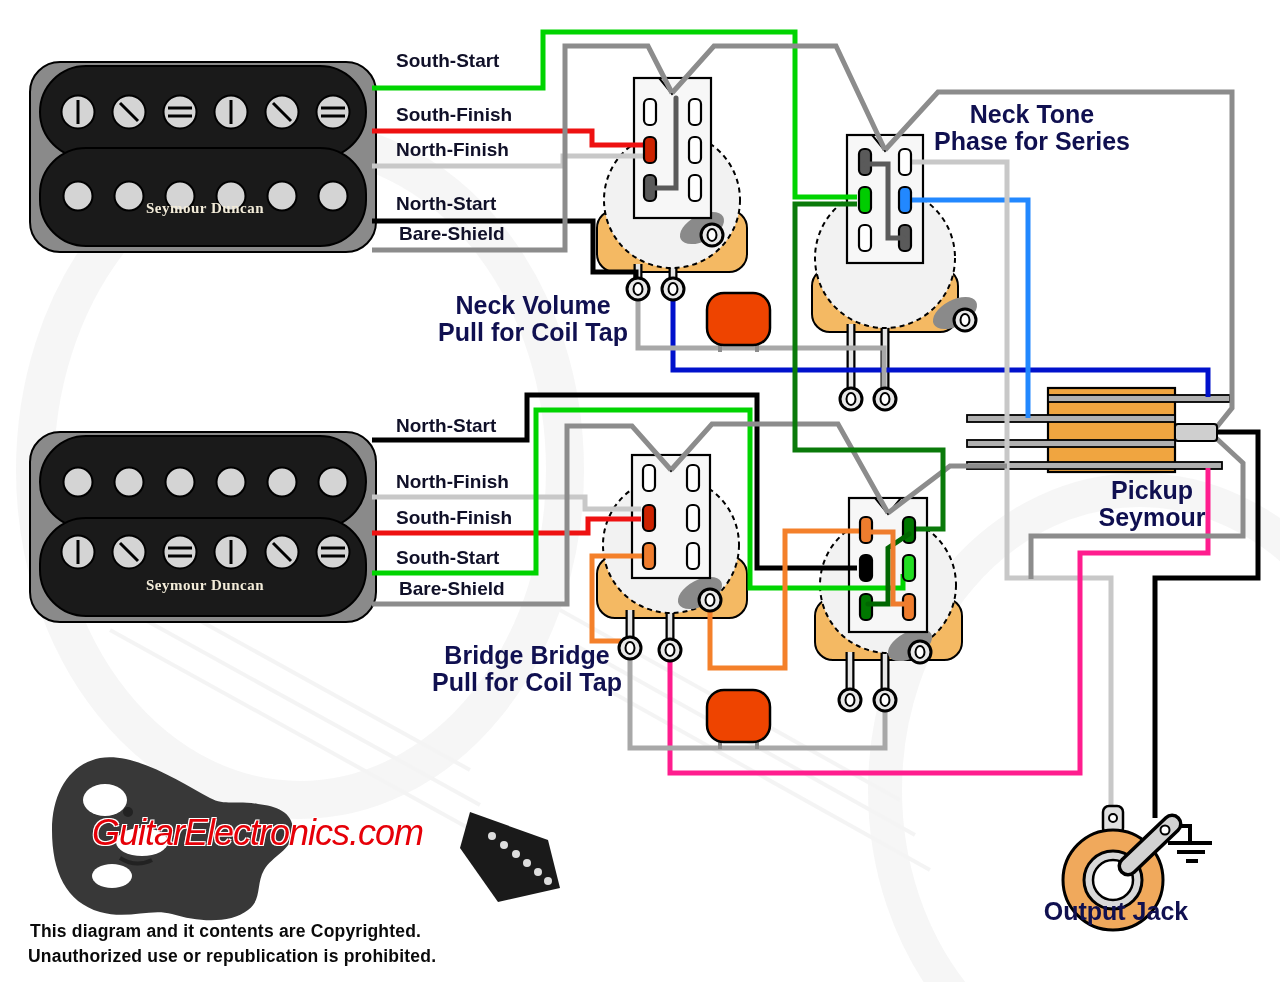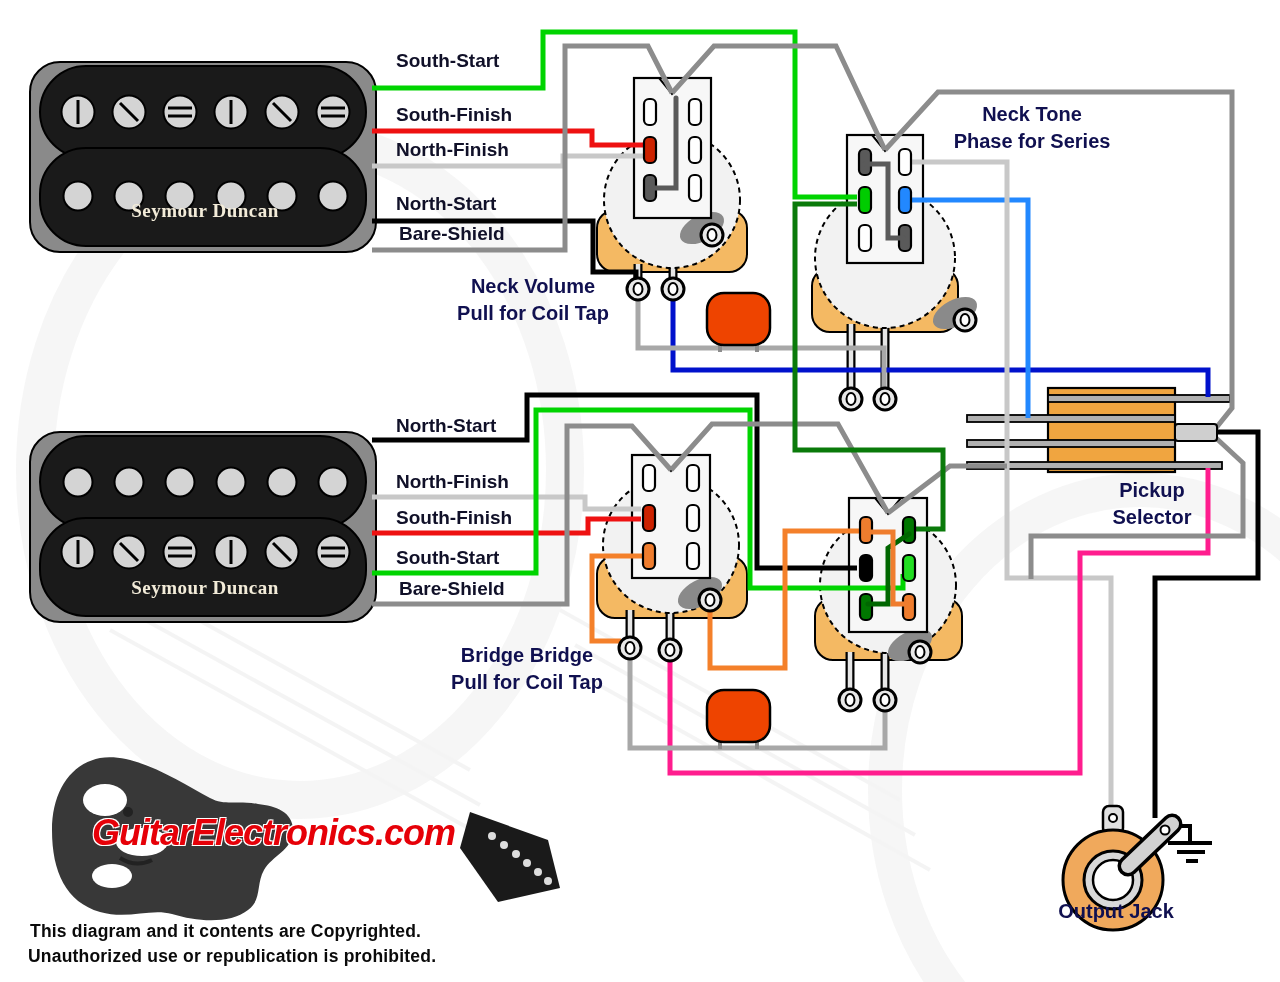--- a/index.html
+++ b/index.html
@@ -1,25 +1,25 @@
 <!DOCTYPE html>
 <html><head>
 <meta charset="utf-8">
 <style>
   html,body{margin:0;padding:0;background:#fff;}
   #stage{position:relative;width:1280px;height:982px;background:#ffffff;overflow:hidden;
          font-family:"Liberation Sans", sans-serif;}
   #diagram-svg{position:absolute;left:0;top:0;}
   .lbl{position:absolute;white-space:nowrap;}
   .wire-lbl{font-size:19px;font-weight:bold;color:#101028;}
-  .ctl-lbl{font-size:20px;font-weight:bold;color:#101050;text-align:center;
+  .ctl-lbl{font-size:25px;font-weight:bold;color:#101050;text-align:center;
            transform:translateX(-50%);line-height:27px;}
-  .brand-lbl{font-family:"Liberation Serif", serif;font-size:19px;font-weight:bold;
+  .brand-lbl{font-family:"Liberation Serif", serif;font-size:15px;font-weight:bold;
              color:#f3ecd9;text-align:center;transform:translateX(-50%);letter-spacing:.5px;}
-  .logo-txt{font-size:36px;font-weight:bold;font-style:italic;color:#e60008;letter-spacing:-1px;
+  .logo-txt{font-size:36px;font-weight:normal;font-style:italic;color:#e60008;letter-spacing:-1px;
             text-shadow:1px 1px 0 #fff,-1px -1px 0 #fff,1px -1px 0 #fff,-1px 1px 0 #fff;}
   .copy-txt{font-size:17.5px;font-weight:bold;color:#0a0a0a;letter-spacing:.2px;}
 </style>
 </head>
 <body>
 
 <div id="stage">
 
   <svg id="diagram-svg" width="1280" height="982" viewBox="0 0 1280 982">
 
@@ -340,35 +340,35 @@
 
   <div class="lbl wire-lbl" style="left:396px;top:415px">North-Start</div>
   <div class="lbl wire-lbl" style="left:396px;top:471px">North-Finish</div>
   <div class="lbl wire-lbl" style="left:396px;top:507px">South-Finish</div>
   <div class="lbl wire-lbl" style="left:396px;top:547px">South-Start</div>
   <div class="lbl wire-lbl" style="left:399px;top:578px">Bare-Shield</div>
 
   <div class="lbl brand-lbl" style="left:205px;top:200px">Seymour Duncan</div>
   <div class="lbl brand-lbl" style="left:205px;top:577px">Seymour Duncan</div>
 
-  <div class="lbl ctl-lbl" style="left:533px;top:273px">
+  <div class="lbl ctl-lbl" style="left:533px;top:292px">
     <div>Neck Volume</div>
     <div>Pull for Coil Tap</div>
   </div>
   <div class="lbl ctl-lbl" style="left:1032px;top:101px">
     <div>Neck Tone</div>
     <div>Phase for Series</div>
   </div>
   <div class="lbl ctl-lbl" style="left:527px;top:642px">
     <div>Bridge Bridge</div>
     <div>Pull for Coil Tap</div>
   </div>
   <div class="lbl ctl-lbl" style="left:1152px;top:477px">
     <div>Pickup</div>
-    <div>Selector</div>
+    <div>Seymour</div>
   </div>
   <div class="lbl ctl-lbl" style="left:1116px;top:898px">Output Jack</div>
 
   <div class="lbl logo-txt" style="left:92px;top:812px">GuitarElectronics.com</div>
   <div class="lbl copy-txt" style="left:28px;top:946px">Unauthorized use or republication is prohibited.</div>
   <div class="lbl copy-txt" style="left:30px;top:921px">This diagram and it contents are Copyrighted.</div>
 
 </div>
 
 </body></html>

